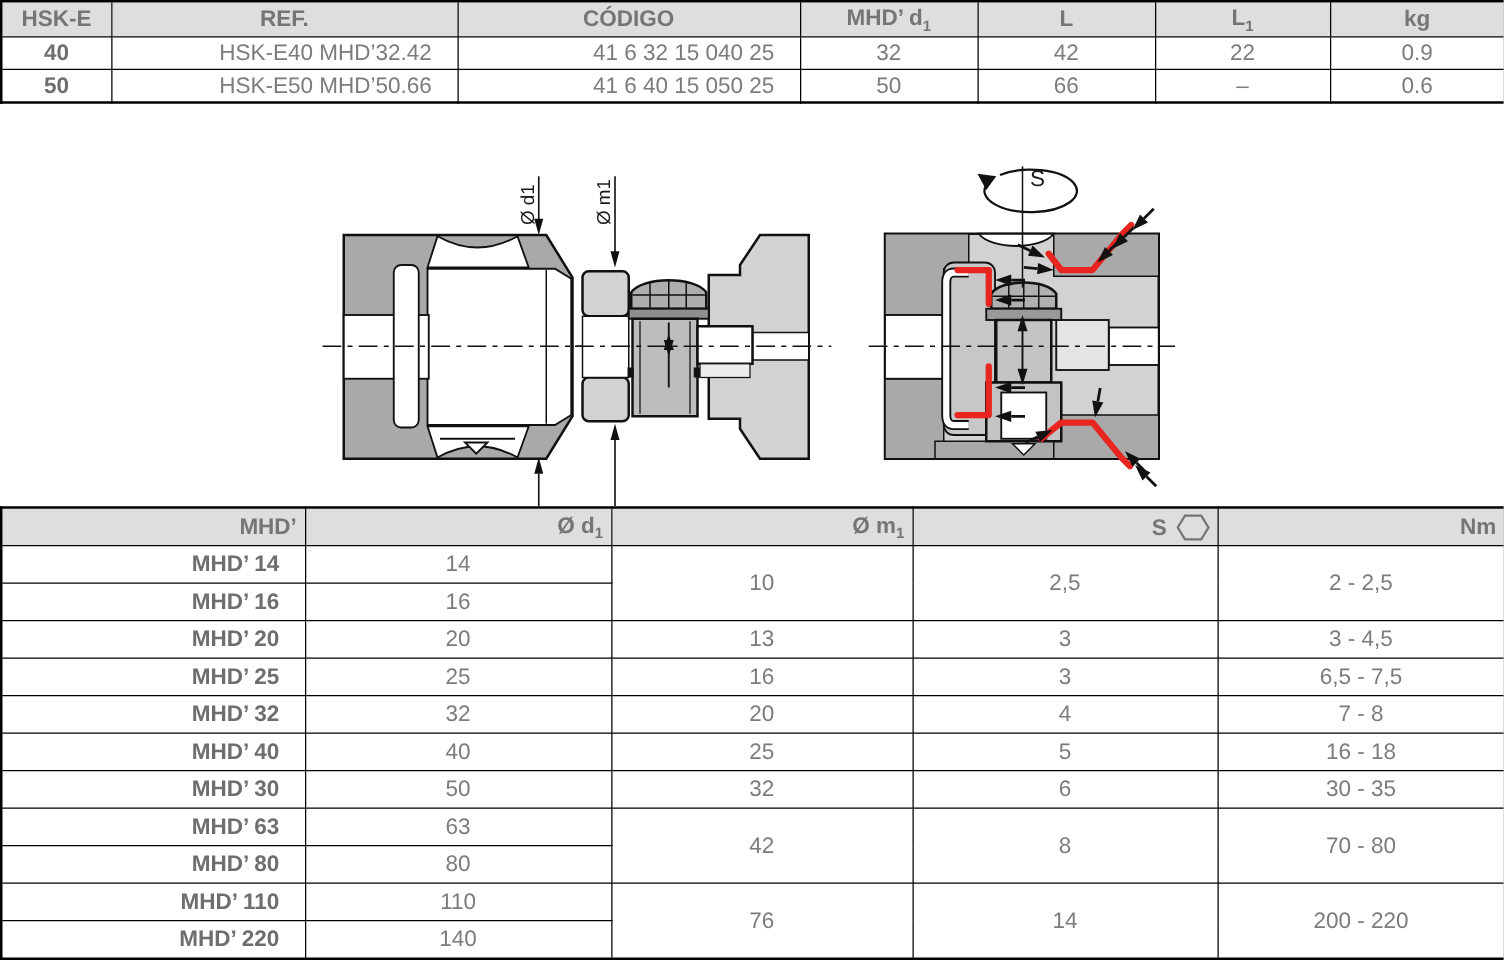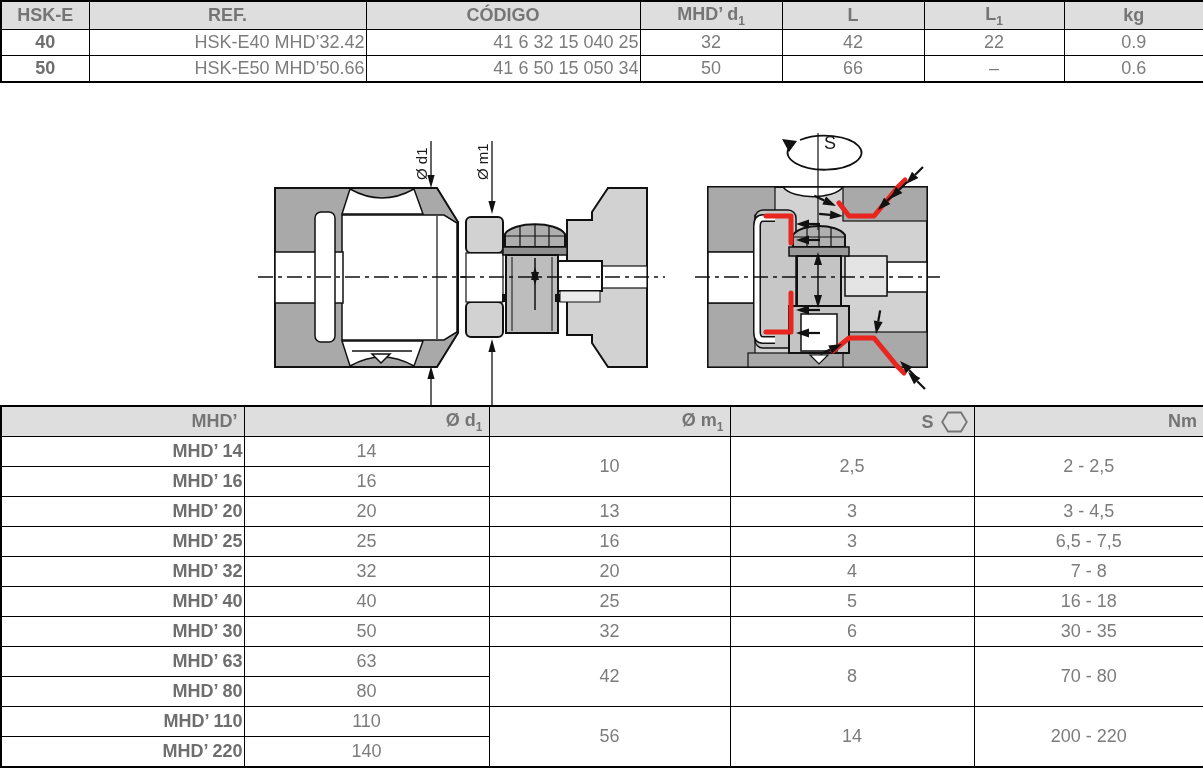--- a/index.html
+++ b/index.html
@@ -5,21 +5,21 @@
   html,body{margin:0;padding:0;background:#fff;}
   .page{position:relative;width:1203px;height:778px;background:#fff;overflow:hidden;
         font-family:"Liberation Sans","DejaVu Sans",sans-serif;}
   table.tb{border-collapse:collapse;table-layout:fixed;position:absolute;left:0;
            width:1203px;border:2px solid #000;}
   #top-table{top:0;}
   #bottom-table{top:405px;}
   .tb th{background:#dedede;color:#757575;font-weight:bold;font-size:18px;
          border:1px solid #000;text-align:center;padding:0 6px;white-space:nowrap;overflow:hidden;}
   .tb td{color:#7c7c7c;font-size:18px;border:1px solid #000;text-align:center;
-         padding:0 1px;white-space:nowrap;overflow:hidden;}
+         padding:0 20px;white-space:nowrap;overflow:hidden;}
   #top-table th{height:27px;}
   #top-table td{height:25px;}
   #bottom-table th{height:29px;text-align:right;}
   #bottom-table td{height:29px;}
   .tb td.left{text-align:right;padding-left:10px;}
   .tb td.bold{font-weight:bold;color:#6e6e6e;}
   .tb sub{font-size:12px;}
   #diagram{position:absolute;top:85px;left:0;}
   svg text{font-family:"Liberation Sans","DejaVu Sans",sans-serif;}
 </style>
@@ -55,21 +55,21 @@
           <td class="left">HSK-E40 MHD’32.42</td>
           <td class="left">41 6 32 15 040 25</td>
           <td>32</td>
           <td>42</td>
           <td>22</td>
           <td>0.9</td>
         </tr>
         <tr>
           <td class="bold">50</td>
           <td class="left">HSK-E50 MHD’50.66</td>
-          <td class="left">41 6 50 15 050 34</td>
+          <td class="left">41 6 40 15 050 25</td>
           <td>50</td>
           <td>66</td>
           <td>–</td>
           <td>0.6</td>
         </tr>
       </tbody>
     </table>
 
   <svg id="diagram" width="1203" height="320" viewBox="0 85 1203 320">
     <defs>
@@ -262,21 +262,21 @@
           <td rowspan="2">8</td>
           <td rowspan="2">70 - 80</td>
         </tr>
         <tr>
           <td class="bold left">MHD’ 80</td>
           <td>80</td>
         </tr>
         <tr>
           <td class="bold left">MHD’ 110</td>
           <td>110</td>
-          <td rowspan="2">56</td>
+          <td rowspan="2">76</td>
           <td rowspan="2">14</td>
           <td rowspan="2">200 - 220</td>
         </tr>
         <tr>
           <td class="bold left">MHD’ 220</td>
           <td>140</td>
         </tr>
       </tbody>
     </table>
 

